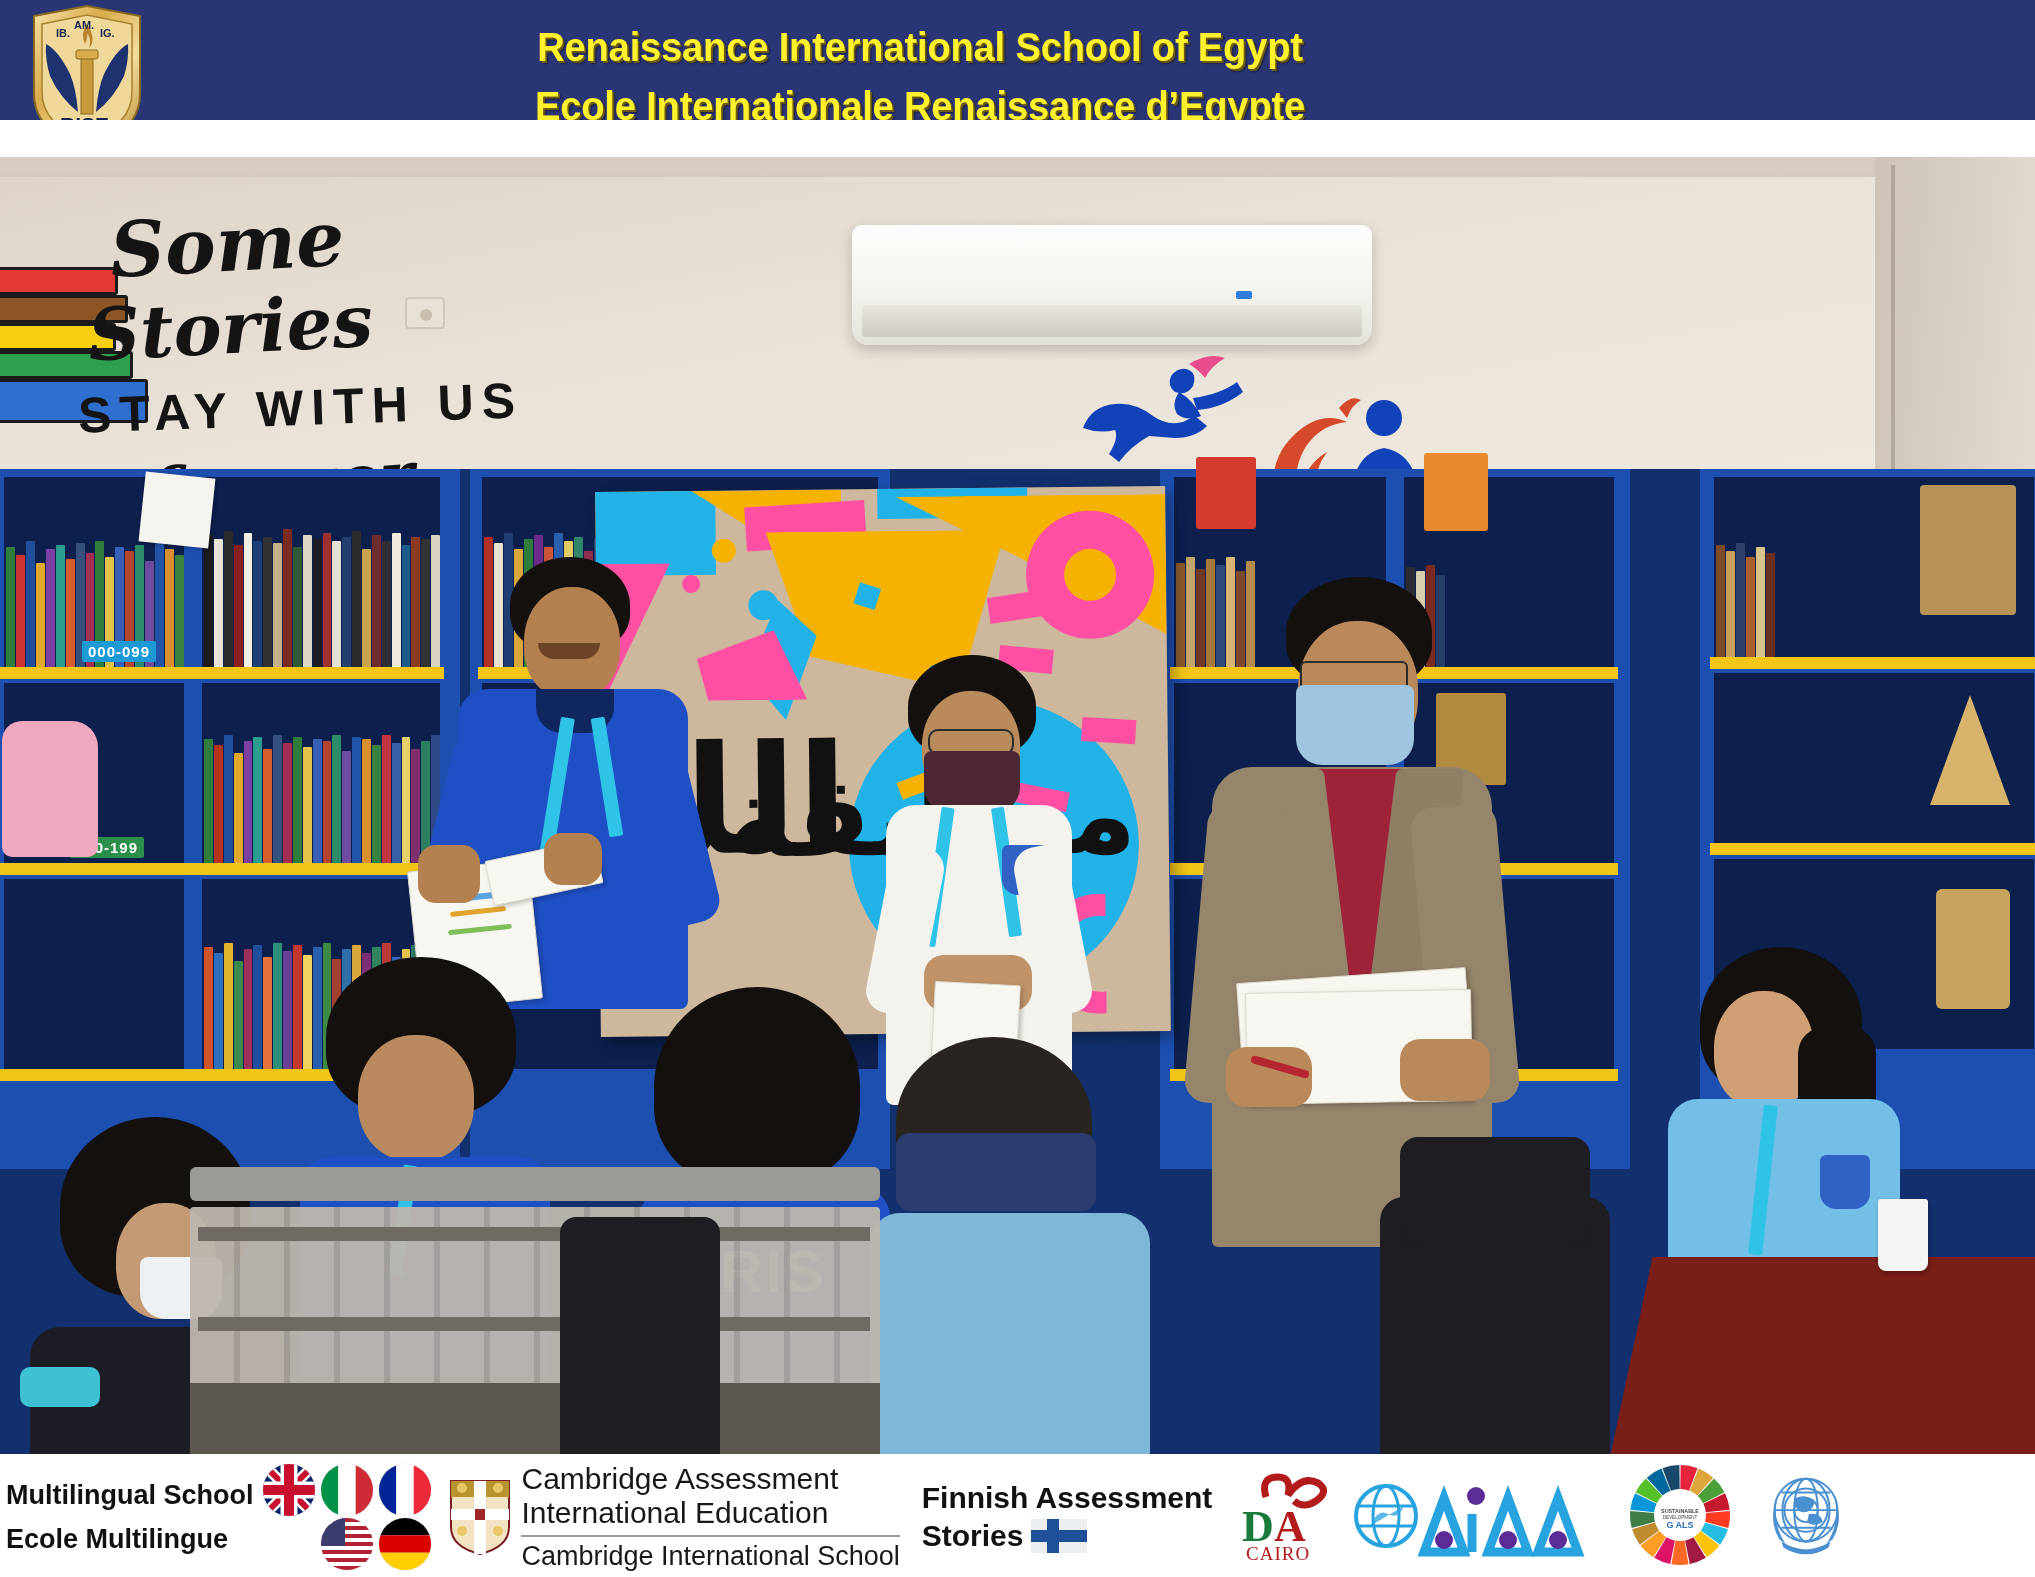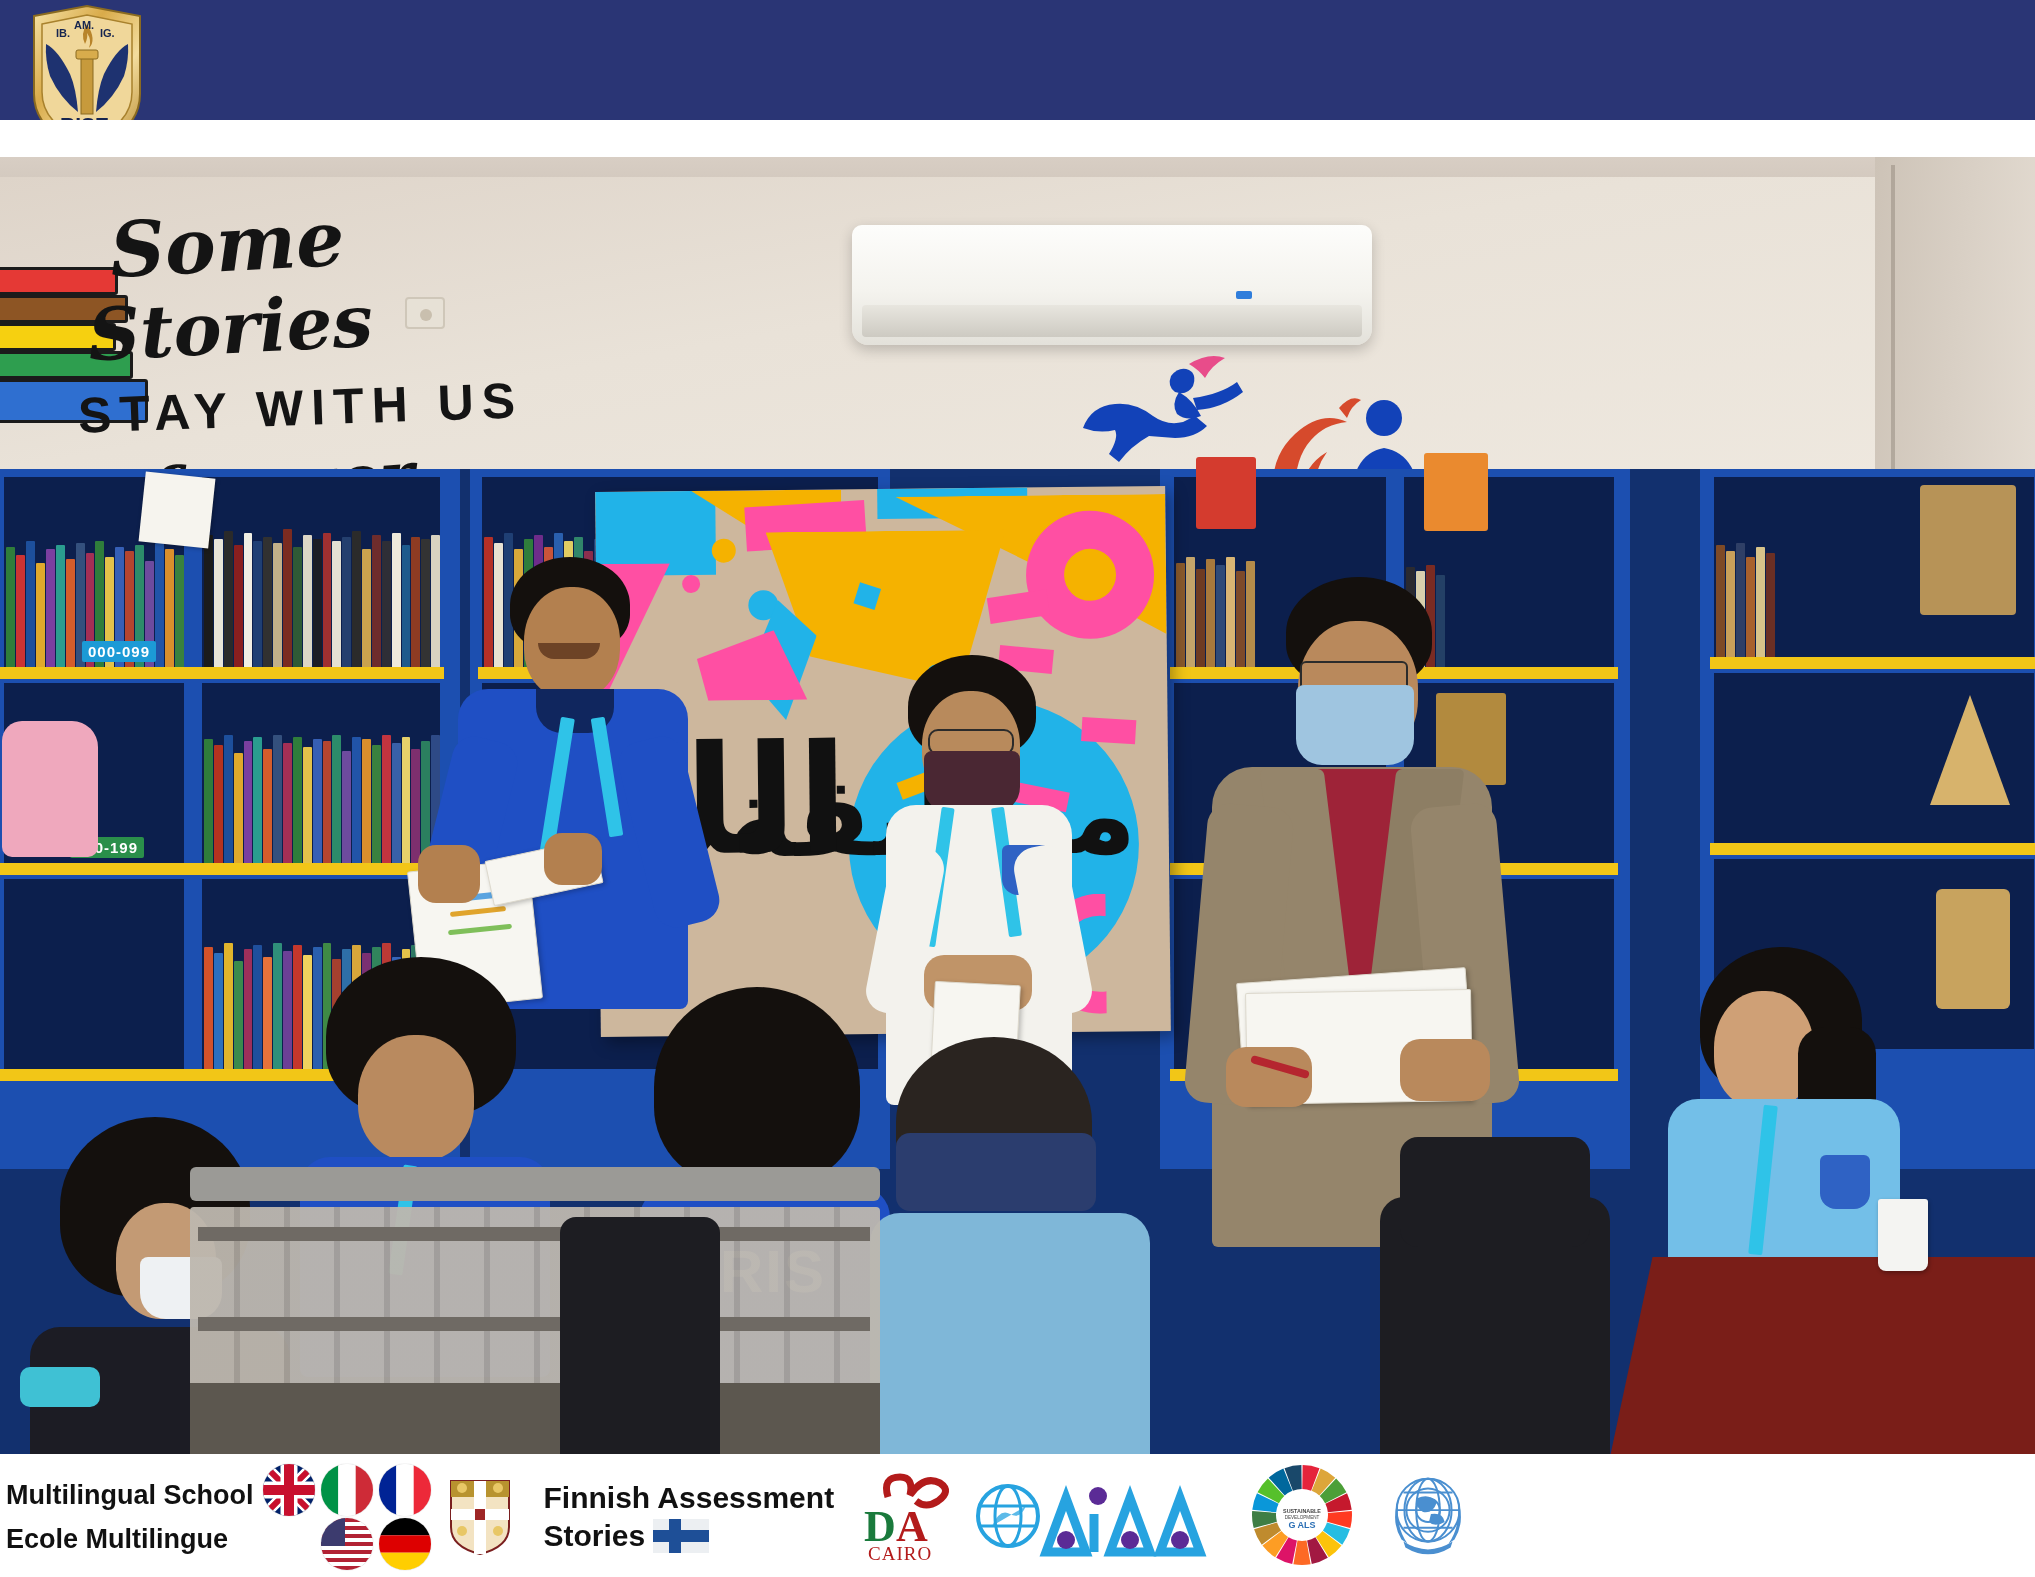--- a/index.html
+++ b/index.html
@@ -218,20 +218,24 @@
       <rect x="55" y="54" width="12" height="58" fill="#c79a3c" stroke="#8a6a20" stroke-width="1"></rect>
       <rect x="50" y="48" width="22" height="9" rx="2" fill="#d8ac4c" stroke="#8a6a20"></rect>
       <path d="M61 22 Q54 32 59 42 Q62 36 61 31 Q66 38 63 46 Q71 38 61 22Z" fill="#b8842b"></path>
       <text x="30" y="35" font-family="Liberation Sans, sans-serif" font-size="11" font-weight="bold" fill="#16254f">IB.</text>
       <text x="48" y="27" font-family="Liberation Sans, sans-serif" font-size="11" font-weight="bold" fill="#16254f">AM.</text>
       <text x="74" y="35" font-family="Liberation Sans, sans-serif" font-size="11" font-weight="bold" fill="#16254f">IG.</text>
       <text x="34" y="130" font-family="Liberation Sans, sans-serif" font-size="21" font-weight="bold" fill="#16254f">RISE</text>
     </svg>
   </div>
 
+  <div class="header-titles">
+    <div class="header-line">Renaissance International School of Egypt</div>
+    <div class="header-line">Ecole Internationale Renaissance d’Egypte</div>
+  </div>
 </div>
 
 <div class="photo">
 
   <div class="ceiling"></div>
   <div class="wall"></div>
   <div class="wall-right-edge"></div>
   <div class="wall-corner"></div>
 
   <div class="ac-unit">
@@ -689,20 +693,26 @@
         <path d="M2 2 H60 V18 H2Z" fill="#b8932f"></path>
         <rect x="25" y="2" width="12" height="73" fill="#fff"></rect>
         <rect x="2" y="30" width="58" height="11" fill="#fff"></rect>
         <rect x="26" y="30" width="10" height="11" fill="#9e2626"></rect>
         <circle cx="13" cy="9" r="5" fill="#e8c766"></circle>
           <circle cx="49" cy="9" r="5" fill="#e8c766"></circle>
         <circle cx="13" cy="52" r="5" fill="#e8c766"></circle>
           <circle cx="49" cy="52" r="5" fill="#e8c766"></circle>
       </svg>
     </div>
+    <div class="camb-txt">
+      <div class="c1">Cambridge Assessment</div>
+      <div class="c2">International Education</div>
+      <div class="camb-rule"></div>
+      <div class="c3">Cambridge International School</div>
+    </div>
   </div>
 
 
   <div class="fin">
     <div>Finnish Assessment</div>
     <div style="display:flex;align-items:center;">
       <span>Stories</span>
       <span class="finflag"></span>
     </div>
   </div>

